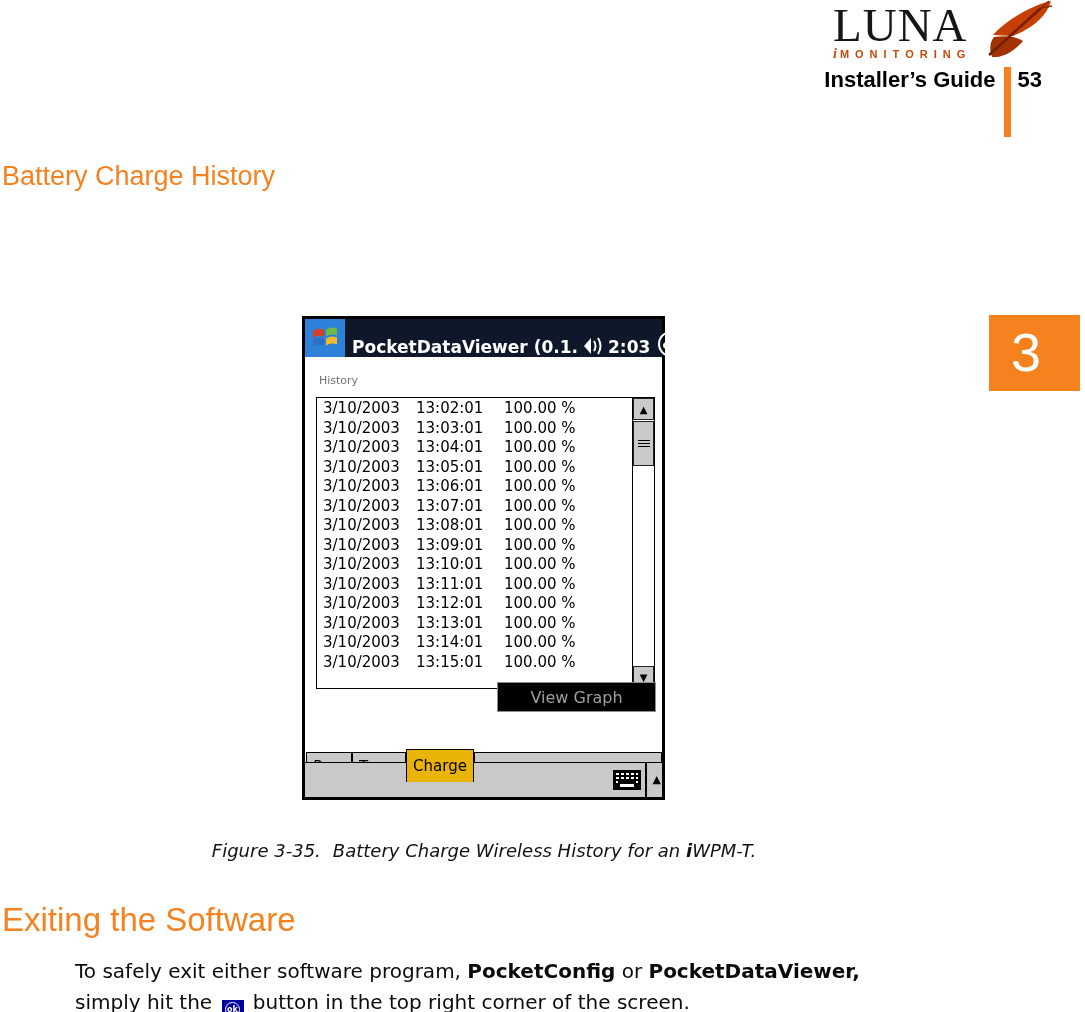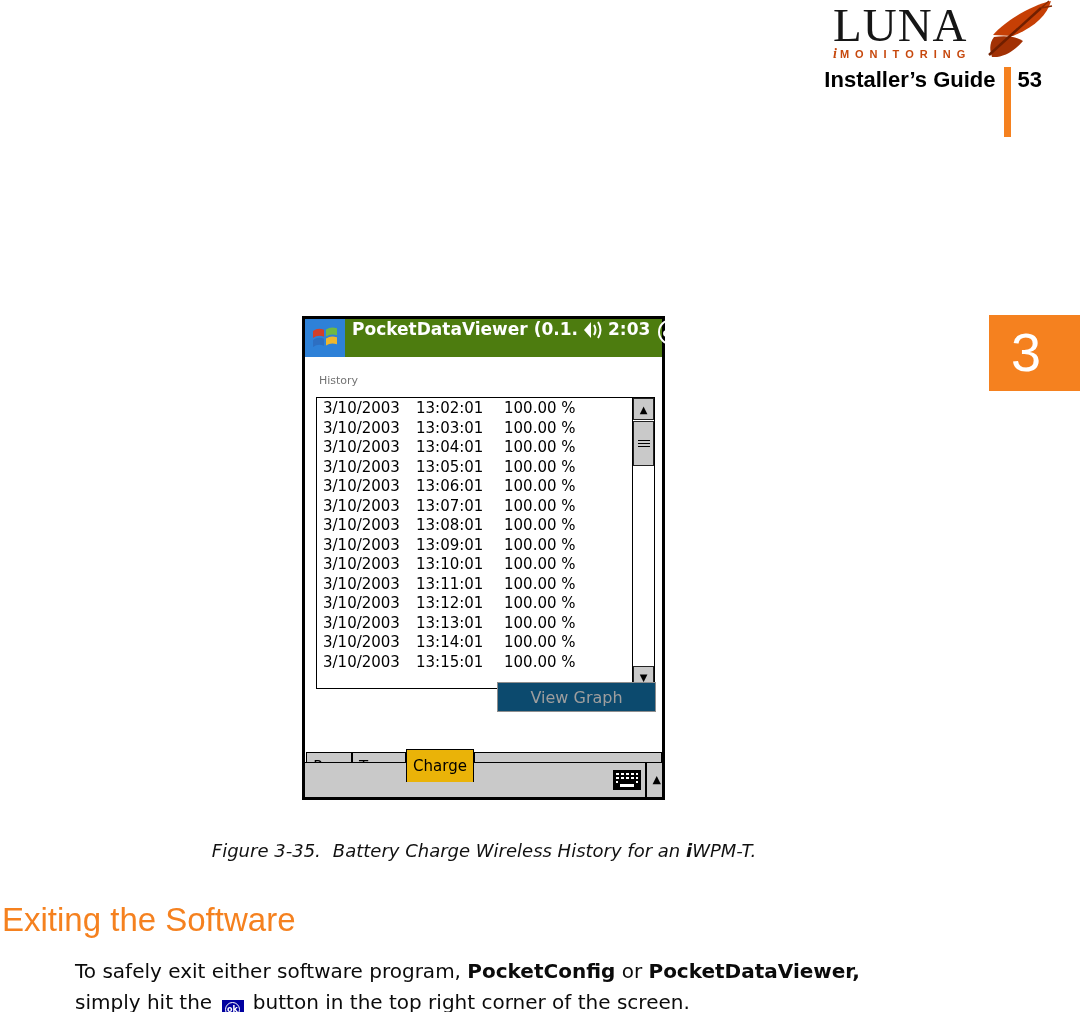--- a/index.html
+++ b/index.html
@@ -63,21 +63,21 @@
     font-family:"DejaVu Sans", sans-serif; font-style:italic; font-size:18px; color:#111;
   }
   .caption .cap-text { margin-left:12px; }
   .cap-i { font-weight:bold; }
 
   
   .pda {
     position:absolute; left:302px; top:316px; width:363px; height:484px;
     border:3px solid #000; background:#fff; font-family:"DejaVu Sans", sans-serif;
   }
-  .titlebar { height:38px; background:#4d7c0f; display:flex; align-items:flex-start; }
+  .titlebar { height:38px; background:#0f172a; display:flex; align-items:flex-end; }
   .startbtn { width:40px; height:38px; background:#2E81D8; display:flex; align-items:center; justify-content:center; flex:0 0 auto; }
   .apptitle { color:#fff; font-weight:bold; font-size:17px; margin-left:7px; white-space:nowrap; }
   .speaker { margin-left:2px; flex:0 0 auto; }
   .clock { color:#fff; font-weight:bold; font-size:17px; margin:0 8px 0 4px; }
   .okbtn {
     width:26px; height:26px; border:2px solid #fff; border-radius:50%; color:#fff;
     font-weight:bold; font-size:13px; display:flex; align-items:center; justify-content:center;
     margin-left:auto; margin-right:5px; flex:0 0 auto;
   }
 
@@ -92,21 +92,21 @@
   .sb-btn { position:absolute; left:0; right:0; height:22px; background:#C9C9C9; border:1px solid #222;
             display:flex; align-items:center; justify-content:center; font-size:10px; color:#000; }
   .sb-up { top:0; }
   .sb-down { bottom:0; }
   .sb-thumb { position:absolute; left:0; right:0; top:23px; height:45px; background:#C9C9C9; border:1px solid #222;
               display:flex; flex-direction:column; align-items:center; justify-content:center; gap:2px; }
   .sb-thumb i { display:block; width:12px; height:1px; background:#000; }
 
   .viewgraph {
     position:absolute; left:192px; top:363px; width:159px; height:30px;
-    background:#0c4a6e; border:1px solid #8e8e8e; color:#9E9E9E; font-size:16px;
+    background:#000000; border:1px solid #8e8e8e; color:#9E9E9E; font-size:16px;
     display:flex; align-items:center; justify-content:center;
   }
 
   .tabstrip { position:absolute; left:0; top:410px; width:357px; height:33px;margin-top:20px; }
   .tab { position:absolute; top:3px; height:30px; background:#C9C9C9; border:1px solid #000;
          display:flex; align-items:center; justify-content:center; font-size:15px; color:#000; }
   .tab-pres { left:1px; width:46px; }
   .tab-temp { left:47px; width:54px; }
   .tab-charge { left:101px; width:68px; top:0; height:33px; background:#eab308; border-bottom:none; z-index:2; }
   .tab-filler { position:absolute; left:169px; right:0; top:3px; height:30px; background:#C9C9C9; border:1px solid #000; }
@@ -137,20 +137,21 @@
   <div class="hdr">
     <div class="hdr-lines">
       <div>Installer’s Guide</div>
     </div>
     <div class="hdr-bar"></div>
     <div class="hdr-pagenum">53</div>
   </div>
 
   <div class="chapter-tab">3</div>
 
+  <h1 class="h-battery">Battery Charge History</h1>
 
   <div class="pda">
     <div class="titlebar">
       <div class="startbtn">
         <svg width="26" height="24" viewBox="0 0 26 24">
           <g transform="skewY(-6)">
             <path d="M1,5 Q6,2 12,5 L12,12 Q6,9 1,12 Z" fill="#D33F2A"></path>
             <path d="M14,5 Q19,2 25,5 L25,12 Q19,9 14,12 Z" fill="#6FB844"></path>
             <path d="M1,14 Q6,11 12,14 L12,21 Q6,18 1,21 Z" fill="#2D6FC2"></path>
             <path d="M14,14 Q19,11 25,14 L25,21 Q19,18 14,21 Z" fill="#EFB72E"></path>

